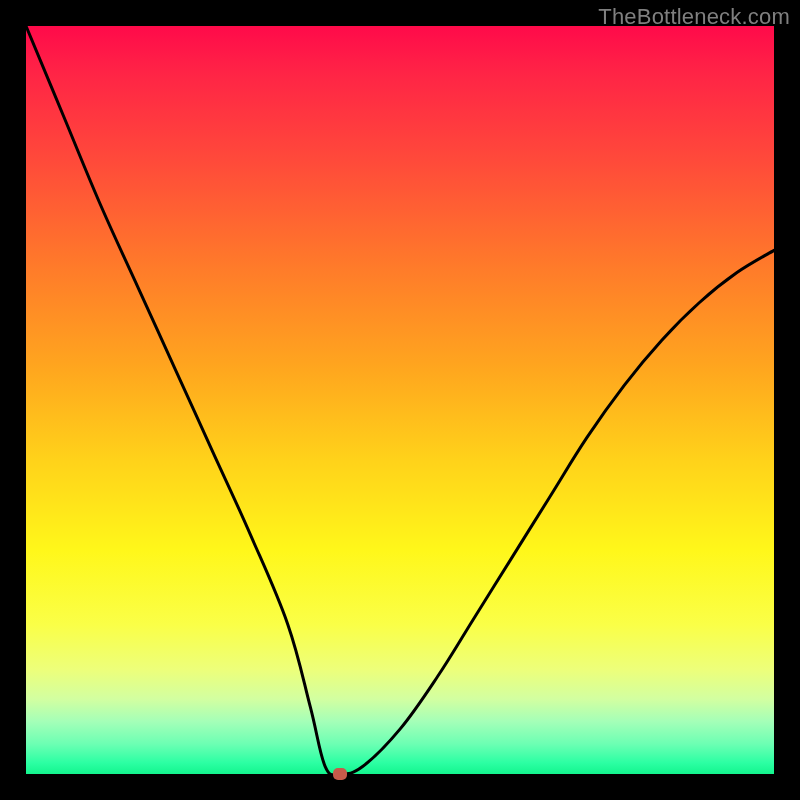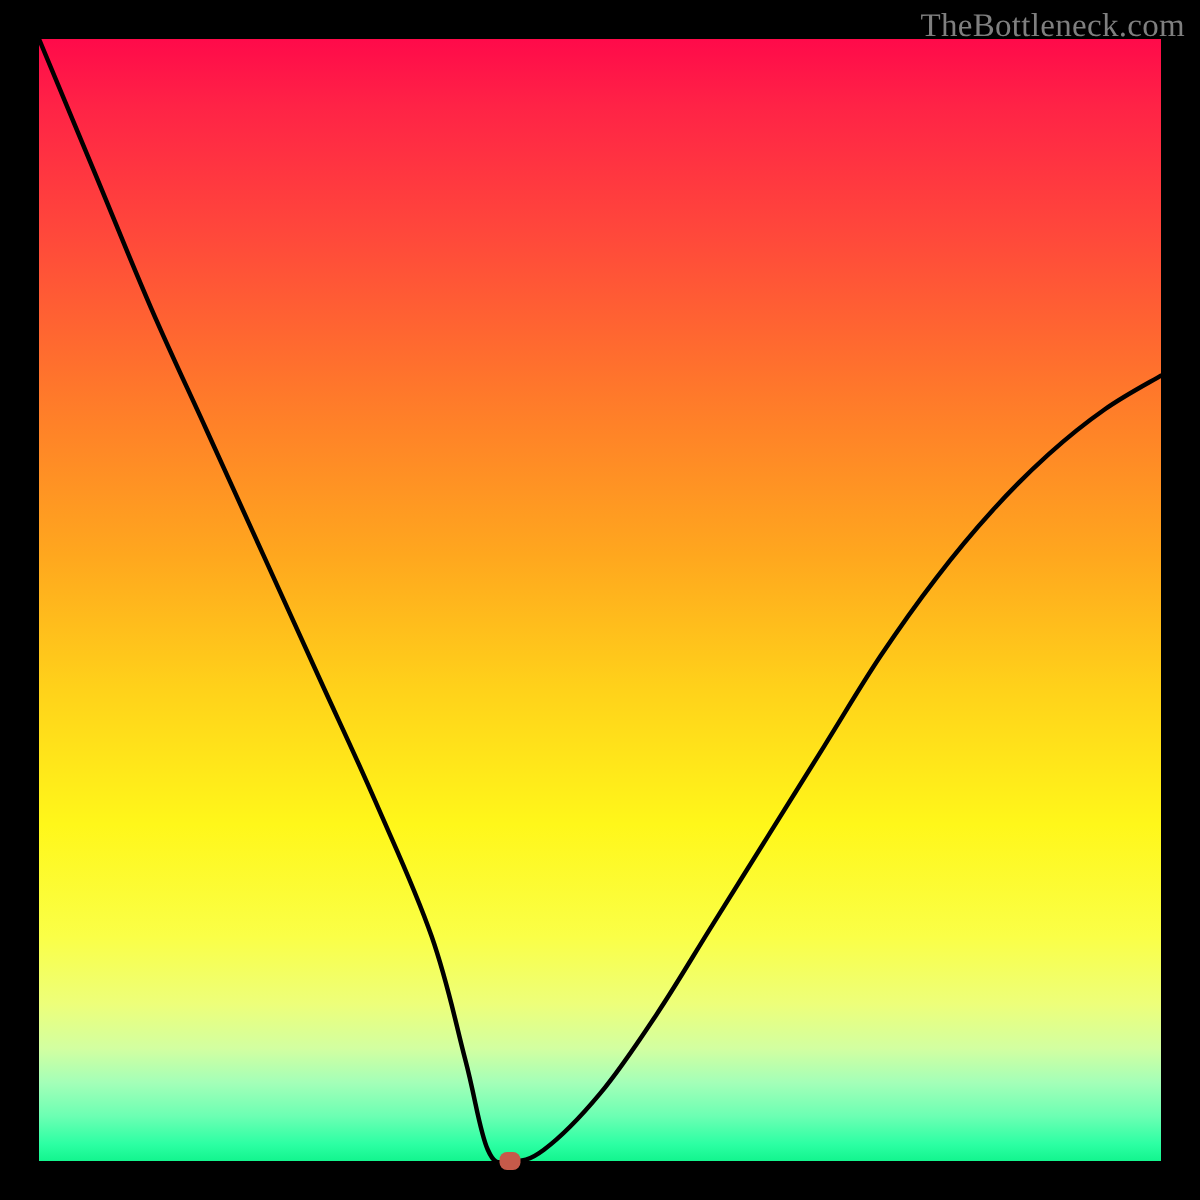--- a/index.html
+++ b/index.html
@@ -9,21 +9,20 @@
     height: 800px;
     background: #000;
     overflow: hidden;
     font-family: Arial, Helvetica, sans-serif;
   }
   .frame {
     position: relative;
     width: 800px;
     height: 800px;
     background: #000;
-    font-family: Liberation Serif, serif;
   }
   .plot-area {
     position: absolute;
     left: 26px;
     top: 26px;
     width: 748px;
     height: 748px;
     
     background: linear-gradient(
       to bottom,

